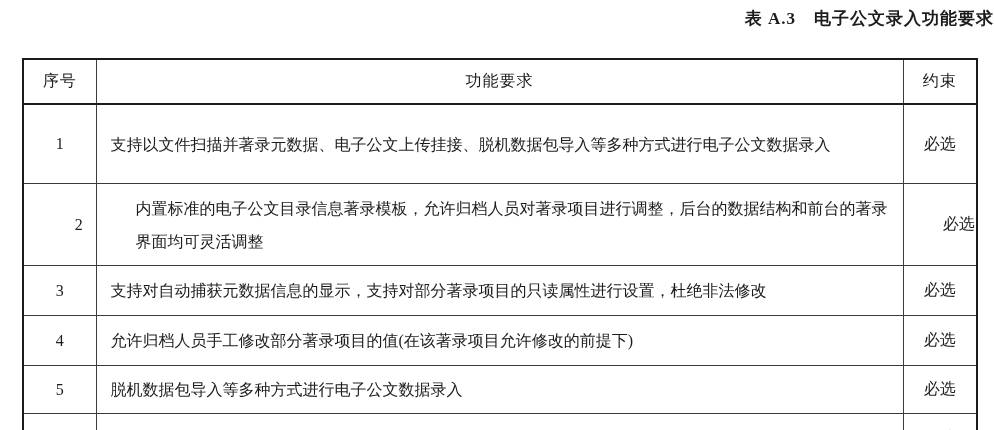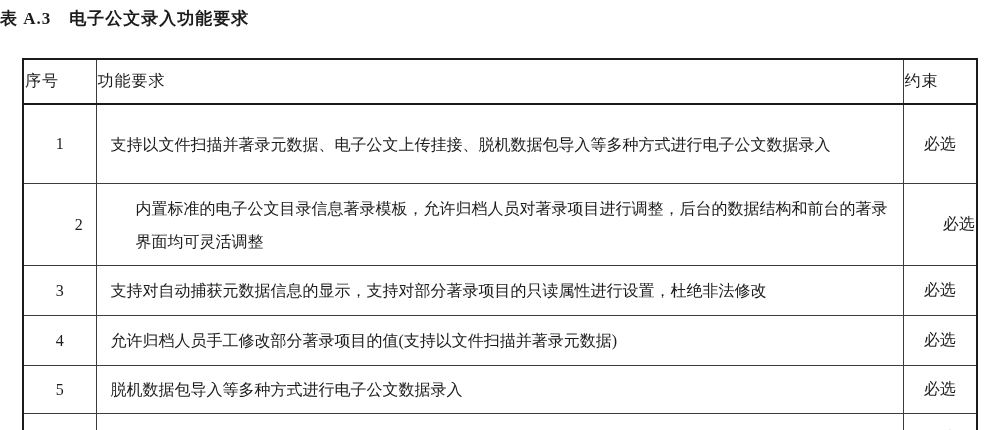--- a/index.html
+++ b/index.html
@@ -8,21 +8,21 @@
     background: #ffffff;
   }
   body {
     width: 994px;
     height: 430px;
     font-family: "Liberation Serif", "DejaVu Serif", serif;
     color: #1c1c1c;
     overflow: hidden;
   }
   .caption {
-    text-align: left;
+    text-align: right;
     font-weight: bold;
     font-size: 17px;
     letter-spacing: 1px;
     padding-top: 9px;
     line-height: 20px;
   }
   table.req-table {
     border-collapse: collapse;
     table-layout: fixed;
     width: 954px;
@@ -33,21 +33,21 @@
   .req-table td {
     border: 1px solid #3c3c3c;
     font-size: 16px;
     font-weight: normal;
     vertical-align: middle;
     overflow: hidden;
   }
   .req-table thead th {
     border-bottom: 2px solid #1b1b1b;
     height: 41px;
-    text-align: left;
+    text-align: center;
     letter-spacing: 1px;
     margin-top: 27px;
   }
   .col-no   { width: 73px; }
   .col-req  { width: 807px; }
   .col-cons { width: 74px; }
   .cell-no, .cell-cons {
     text-align: center;
   }
   .cell-req {
@@ -93,21 +93,21 @@
       <td class="cell-req">内置标准的电子公文目录信息著录模板，允许归档人员对著录项目进行调整，后台的数据结构和前台的著录界面均可灵活调整</td>
       <td class="cell-cons">必选</td>
     </tr>
     <tr>
       <td class="cell-no">3</td>
       <td class="cell-req">支持对自动捕获元数据信息的显示，支持对部分著录项目的只读属性进行设置，杜绝非法修改</td>
       <td class="cell-cons">必选</td>
     </tr>
     <tr>
       <td class="cell-no">4</td>
-      <td class="cell-req">允许归档人员手工修改部分著录项目的值(支持以文件扫描并著录元数据)</td>
+      <td class="cell-req">允许归档人员手工修改部分著录项目的值(在该著录项目允许修改的前提下)</td>
       <td class="cell-cons">必选</td>
     </tr>
     <tr>
       <td class="cell-no">5</td>
       <td class="cell-req">脱机数据包导入等多种方式进行电子公文数据录入</td>
       <td class="cell-cons">必选</td>
     </tr>
     <tr>
       <td class="cell-no">6</td>
       <td class="cell-req">在著录过程中支持多条记录连续著录、上一条值自动继承、批量修改等功能</td>

